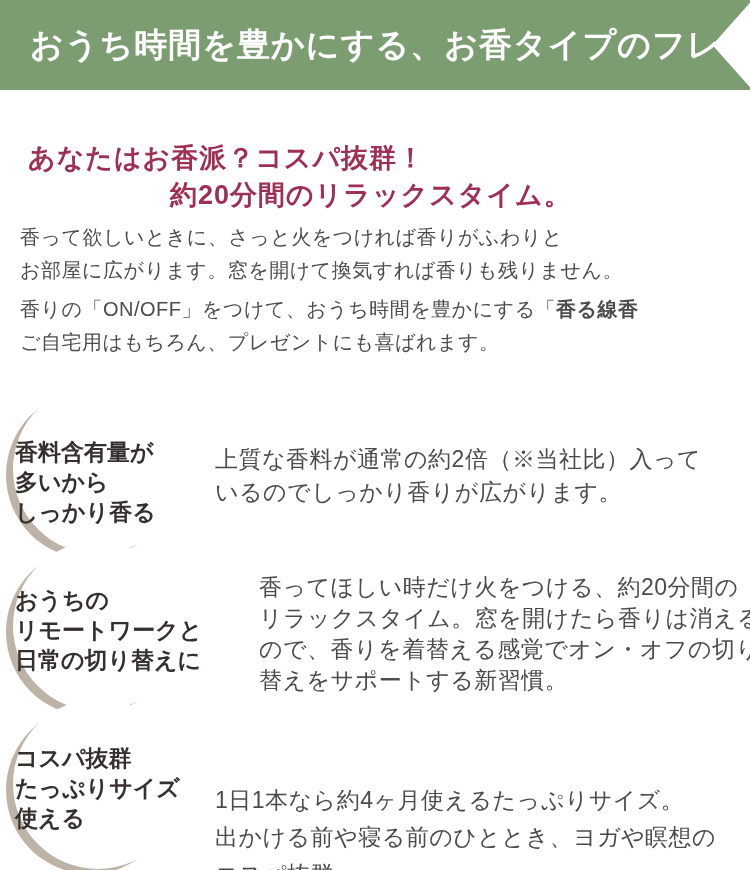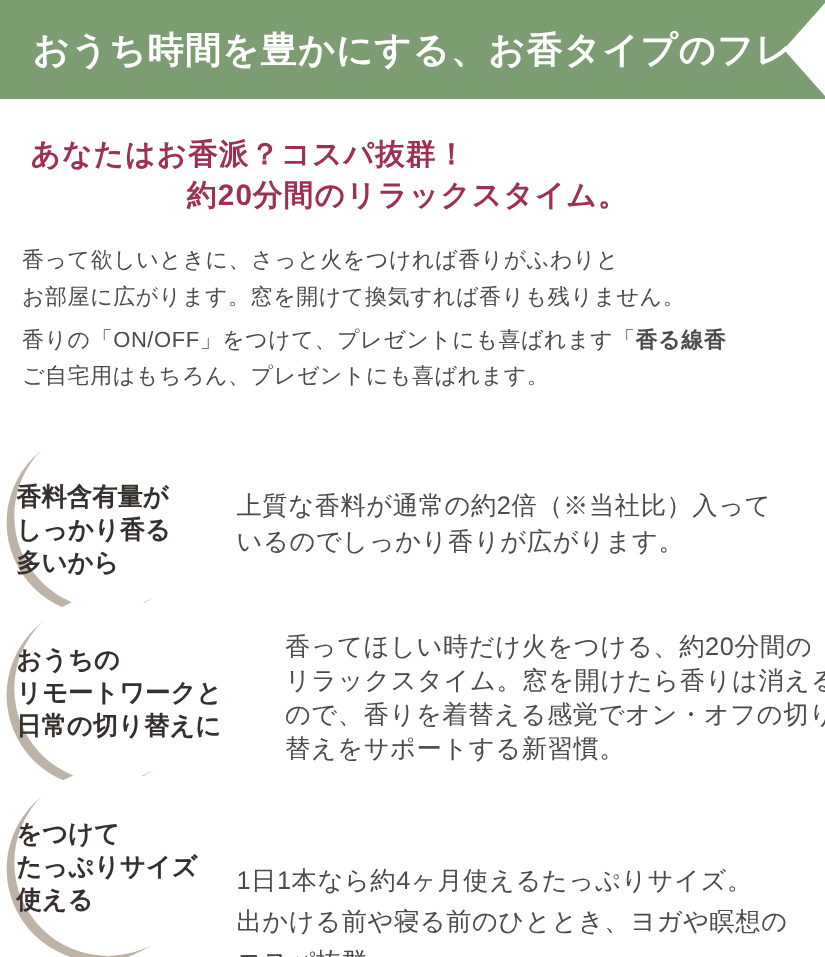--- a/index.html
+++ b/index.html
@@ -34,21 +34,21 @@
     white-space:nowrap;
   }
   .ribbon-notch{
     position:absolute;right:0;top:0;
     width:40px;height:90px;
     background:#ffffff;
     clip-path:polygon(100% 3%, 6% 50%, 100% 97%);
   }
   
   .heading{
-    position:absolute;left:28px;top:122px;
+    position:absolute;left:28px;top:140px;
     color:var(--heading_red);
     font-size:27px;
     font-weight:700;
     line-height:37px;
     letter-spacing:1px;
     white-space:nowrap;
   }
   .heading-line2{padding-left:142px;}
   
   .para{
@@ -106,32 +106,32 @@
     <div>あなたはお香派？コスパ抜群！</div>
     <div class="heading-line2">約20分間のリラックスタイム。</div>
   </div>
 
   <div class="para para1">
     <div>香って欲しいときに、さっと火をつければ香りがふわりと</div>
     <div>お部屋に広がります。窓を開けて換気すれば香りも残りません。</div>
   </div>
 
   <div class="para para2">
-    <div><span>香りの「ON/OFF」をつけて、プレゼントにも喜ばれます「</span><span class="bold-inline">香る線香</span></div>
+    <div><span>香りの「ON/OFF」をつけて、おうち時間を豊かにする「</span><span class="bold-inline">香る線香</span></div>
     <div>ご自宅用はもちろん、プレゼントにも喜ばれます。</div>
   </div>
 
   <svg class="crescent-svg b1" viewBox="0 0 180 176" aria-hidden="true">
     <circle cx="90" cy="88" r="84" style="fill:var(--crescent)"></circle>
     <circle cx="98" cy="82" r="85" style="fill:#ffffff"></circle>
   </svg>
   <div class="badge-label b1">
     <div>香料含有量が</div>
+    <div>多いから</div>
     <div>しっかり香る</div>
-    <div>多いから</div>
   </div>
   <div class="feature-text f1">
     <div>上質な香料が通常の約2倍（※当社比）入って</div>
     <div>いるのでしっかり香りが広がります。</div>
   </div>
 
   <svg class="crescent-svg b2" viewBox="0 0 180 176" aria-hidden="true">
     <circle cx="90" cy="88" r="84" style="fill:var(--crescent)"></circle>
     <circle cx="98" cy="82" r="85" style="fill:#ffffff"></circle>
   </svg>
@@ -145,21 +145,21 @@
     <div>リラックスタイム。窓を開けたら香りは消える</div>
     <div>ので、香りを着替える感覚でオン・オフの切り</div>
     <div>替えをサポートする新習慣。</div>
   </div>
 
   <svg class="crescent-svg b3" viewBox="0 0 180 176" aria-hidden="true">
     <circle cx="90" cy="88" r="84" style="fill:var(--crescent)"></circle>
     <circle cx="98" cy="82" r="85" style="fill:#ffffff"></circle>
   </svg>
   <div class="badge-label b3">
-    <div>をつけて</div>
+    <div>コスパ抜群</div>
     <div>たっぷりサイズ</div>
     <div>使える</div>
   </div>
   <div class="feature-text f3">
     <div>1日1本なら約4ヶ月使えるたっぷりサイズ。</div>
     <div>出かける前や寝る前のひととき、ヨガや瞑想の</div>
     <div>コスパ抜群。</div>
   </div>
 
 </div>

